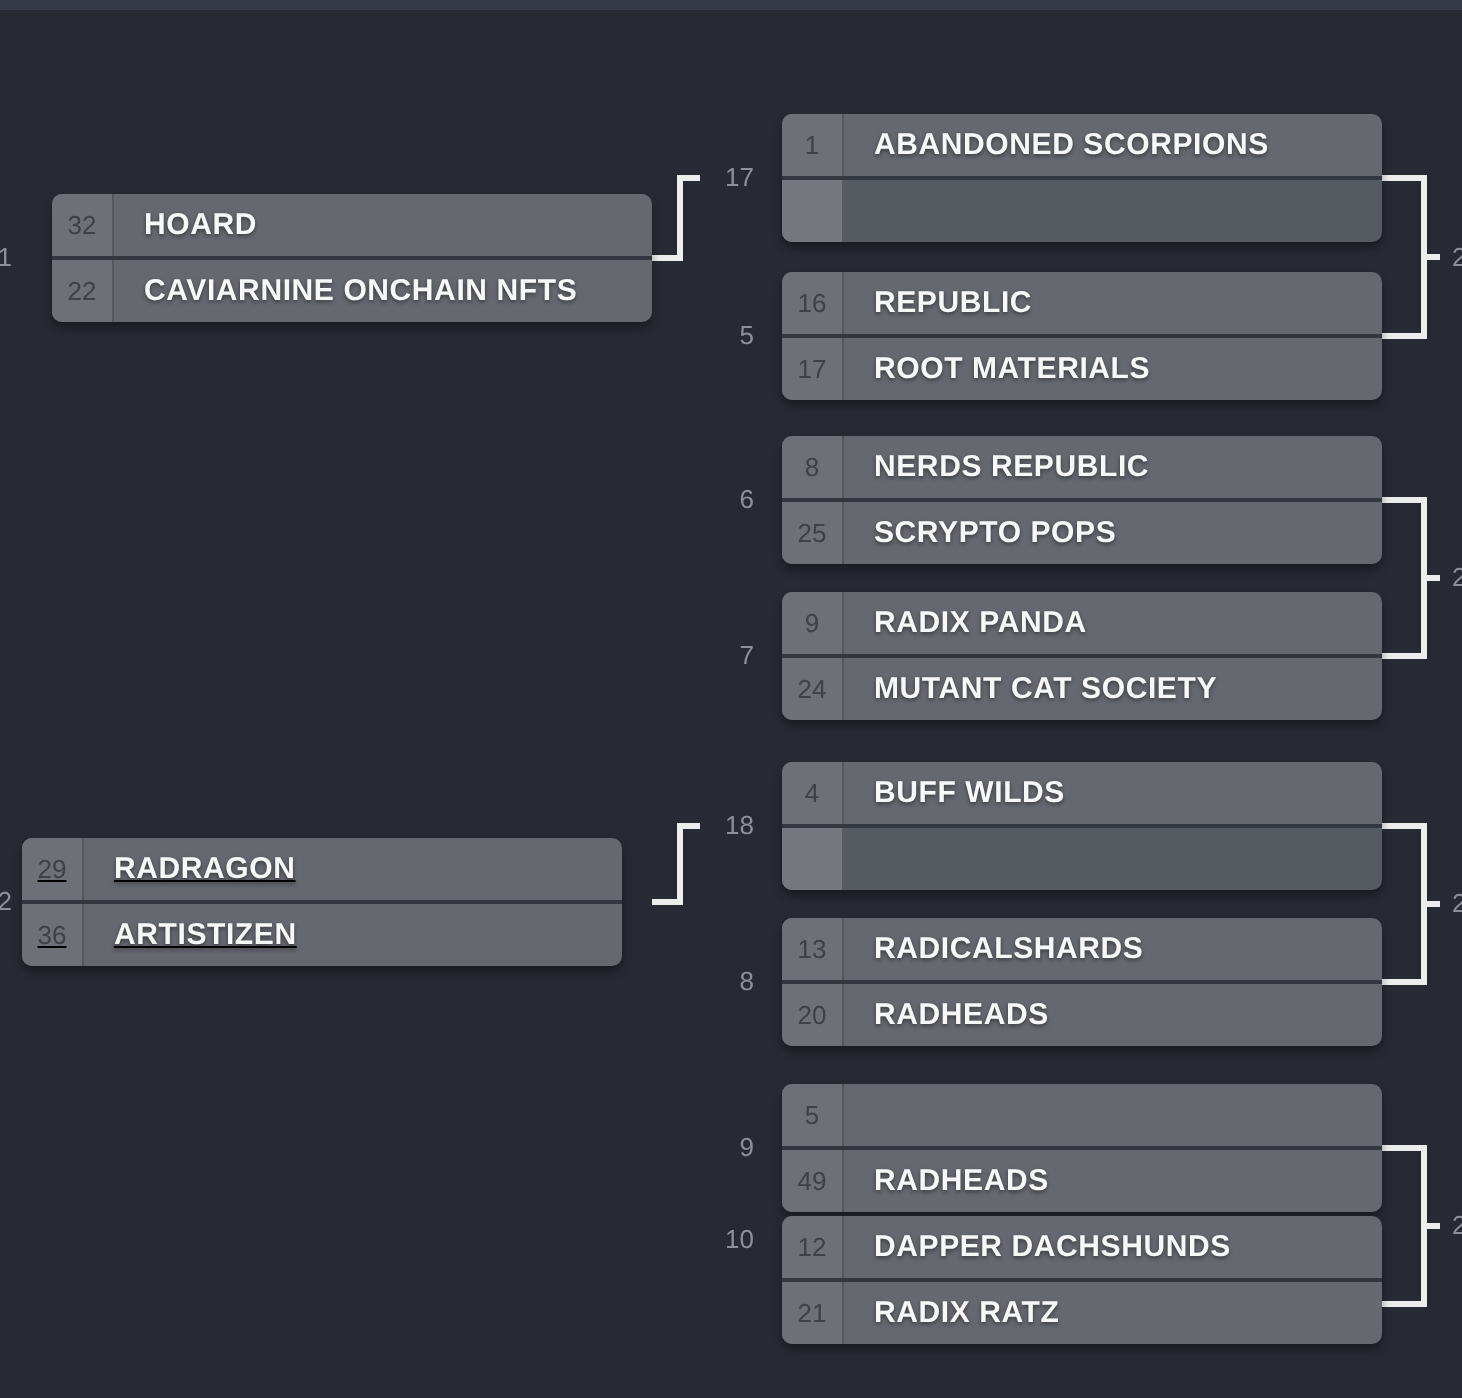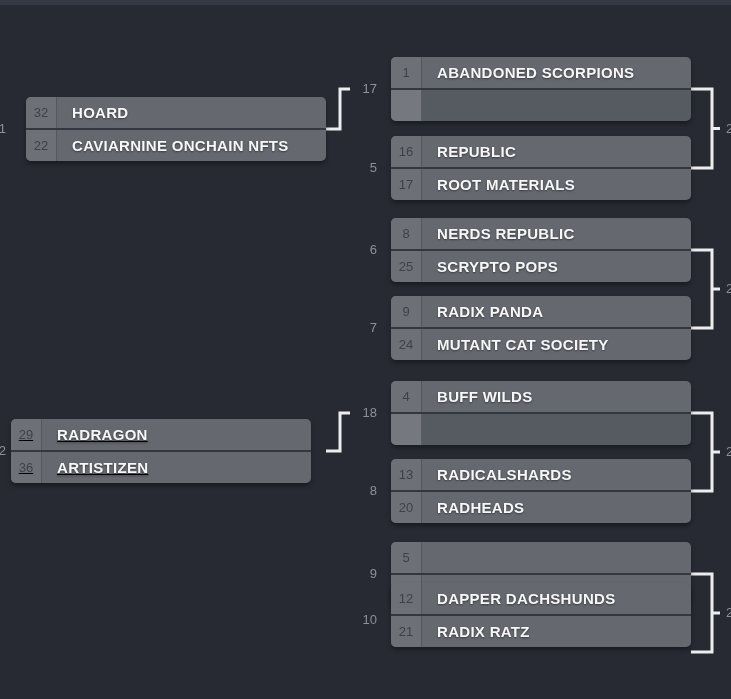--- a/index.html
+++ b/index.html
@@ -197,21 +197,21 @@
         <div class="seed">5</div>
       </div>
       <div class="prow bottom">
         <div class="seed">49</div>
         <div class="pname">RADHEADS</div>
       </div>
       <div class="rowsep"></div>
     </div>
   </div>
 
-  <div class="match" style="left: 391px; top: 583px;">
+  <div class="match" style="left: 391px; top: 608px;">
     <div class="mbox">
       <div class="prow top">
         <div class="seed">12</div>
         <div class="pname">DAPPER DACHSHUNDS</div>
       </div>
       <div class="prow bottom">
         <div class="seed">21</div>
         <div class="pname">RADIX RATZ</div>
       </div>
       <div class="rowsep"></div>

